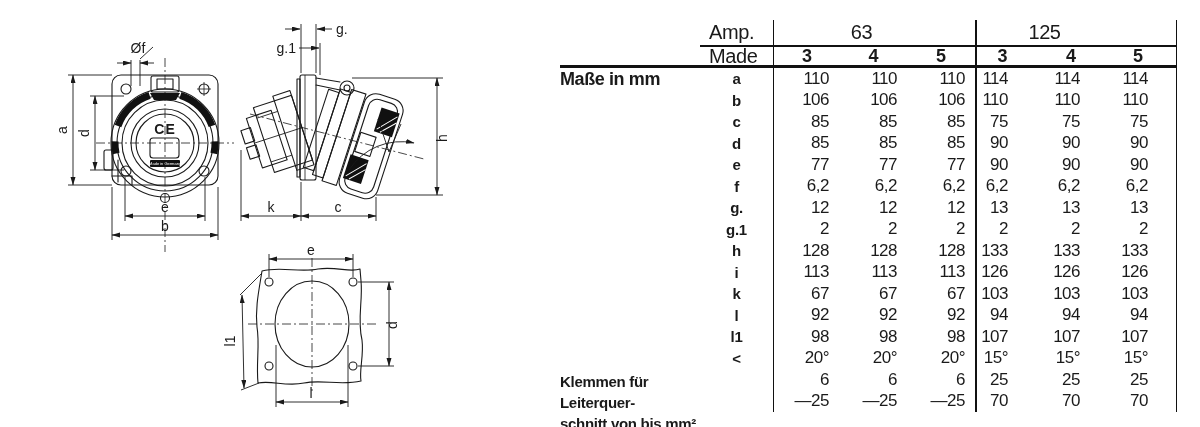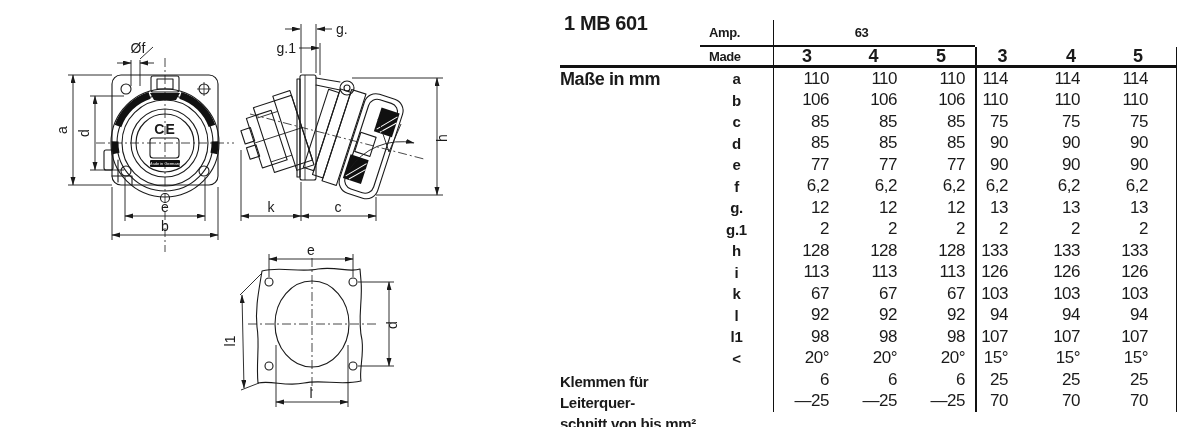--- a/index.html
+++ b/index.html
@@ -5,21 +5,21 @@
   html,body{margin:0;padding:0;background:#ffffff;width:1200px;height:427px;overflow:hidden;
     font-family:"Liberation Sans", sans-serif;color:#1a1a1a;}
   #stage{position:relative;width:1200px;height:427px;background:#fff;}
 
   
   #models{position:absolute;left:564px;top:11px;font-size:20px;font-weight:bold;line-height:25px;letter-spacing:-0.4px;}
   #dim-grid{position:absolute;left:560px;top:20px;display:grid;
     grid-template-columns:140px 73px 67px 67px 68px 67px 72px 63px;
     grid-template-rows:27px 21px repeat(16,21.5px);}
   .cell{display:flex;align-items:center;min-width:0;}
-  .hdr{font-weight:bold;font-size:13px;letter-spacing:-0.4px;}
+  .hdr{font-weight:normal;font-size:20px;letter-spacing:-0.4px;}
   .ph{justify-content:center;font-weight:bold;font-size:18px;}
   .ph.pshift{padding-right:14px;}
   .key{justify-content:center;font-weight:bold;font-size:15px;letter-spacing:-0.3px;}
   .val{justify-content:flex-end;font-size:17px;letter-spacing:-0.5px;}
   .val.v1{padding-right:11px}.val.v2{padding-right:10px}.val.v3{padding-right:10px}
   .val.v4{padding-right:34px}.val.v5{padding-right:34px}.val.v6{padding-right:28px}
   .bl1{border-left:1.5px solid #111}
   .bl2{border-left:2.5px solid #111}
   .br1{border-right:1.5px solid #111}
   .u2{border-bottom:2px solid #111}
@@ -218,29 +218,29 @@
       <text class="dimtext" x="235" y="341" text-anchor="middle" transform="rotate(-90 235 341)">l1</text>
 
       <line class="dim" x1="276" y1="345" x2="276" y2="407"></line>
       <line class="dim" x1="348" y1="345" x2="348" y2="407"></line>
       <line class="dim" x1="276" y1="402" x2="348" y2="402" marker-start="url(#arr)" marker-end="url(#arr)"></line>
       <text class="dimtext" x="311" y="398" text-anchor="middle">l</text>
     </g>
   </svg>
 
   <div id="models">
-    <div>1 MB 601</div>
   </div>
 
   <div id="dim-grid">
 
     <div class="cell u3" style="grid-area:1/1/3/2"></div>
 
     <div class="cell hdr amp-cell u2" style="grid-area:1/2/2/3">Amp.</div>
     <div id="amp63" class="cell hdr amp-span u2 bl1">63</div>
+    <div id="amp125" class="cell hdr amp-span u2 bl2 br1">125</div>
 
     <div class="cell hdr pole-cell u3" style="grid-area:2/2/3/3">Made</div>
     <div class="cell ph u3 bl1" style="grid-area:2/3/3/4">3</div>
     <div class="cell ph u3" style="grid-area:2/4/3/5">4</div>
     <div class="cell ph u3" style="grid-area:2/5/3/6">5</div>
     <div class="cell ph pshift u3 bl2" style="grid-area:2/6/3/7">3</div>
     <div class="cell ph pshift u3" style="grid-area:2/7/3/8">4</div>
     <div class="cell ph pshift u3 br1" style="grid-area:2/8/3/9">5</div>
 
     <div class="cell klemmen" style="grid-area:17/1/19/2">

